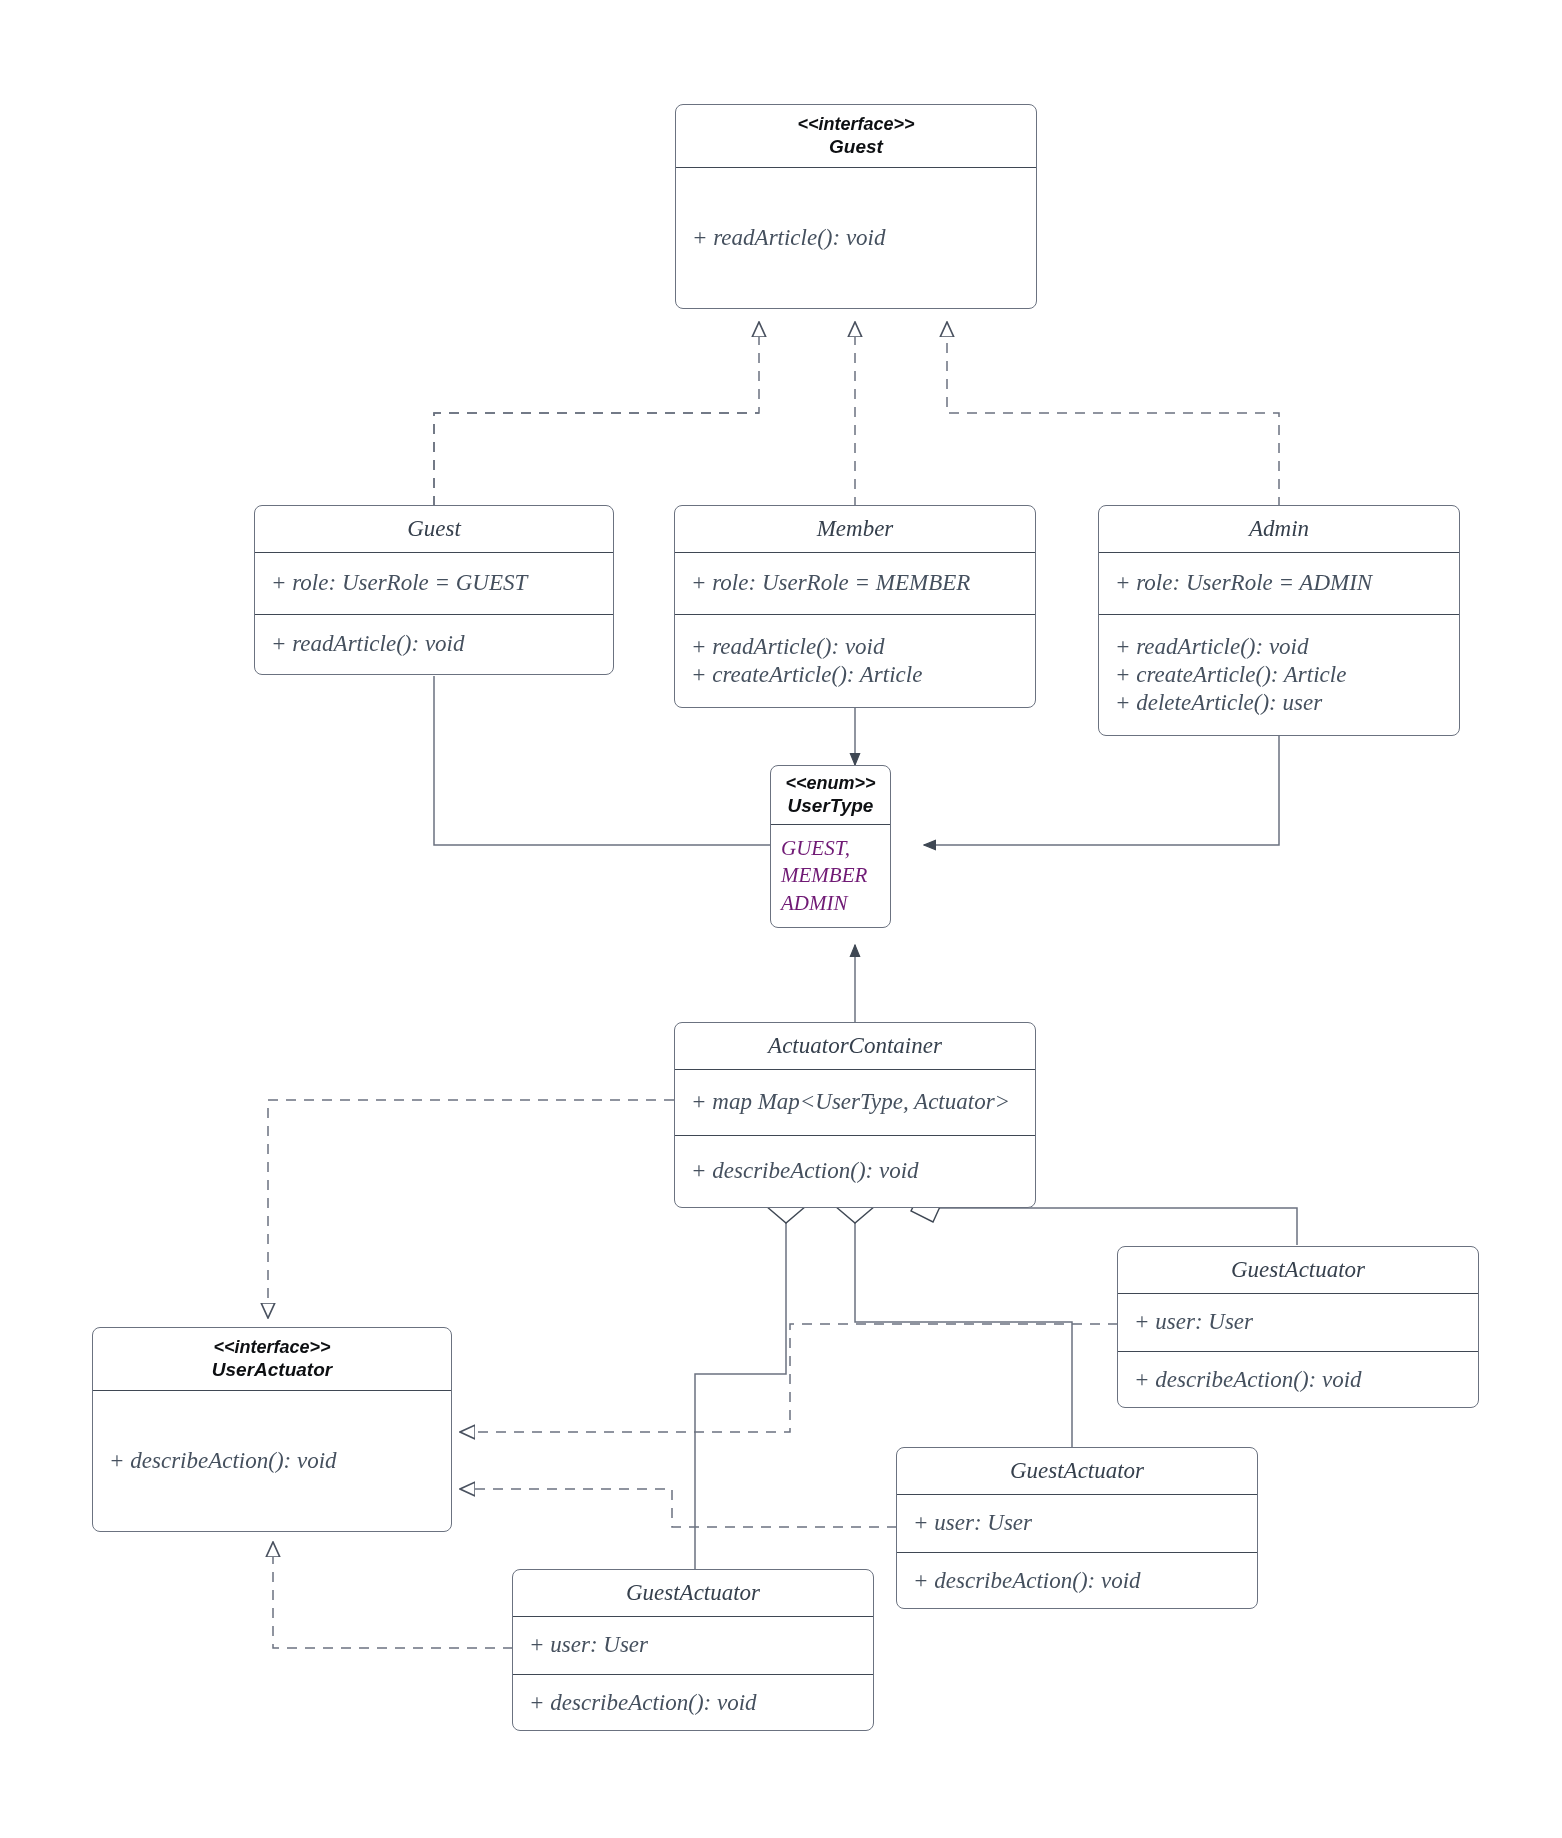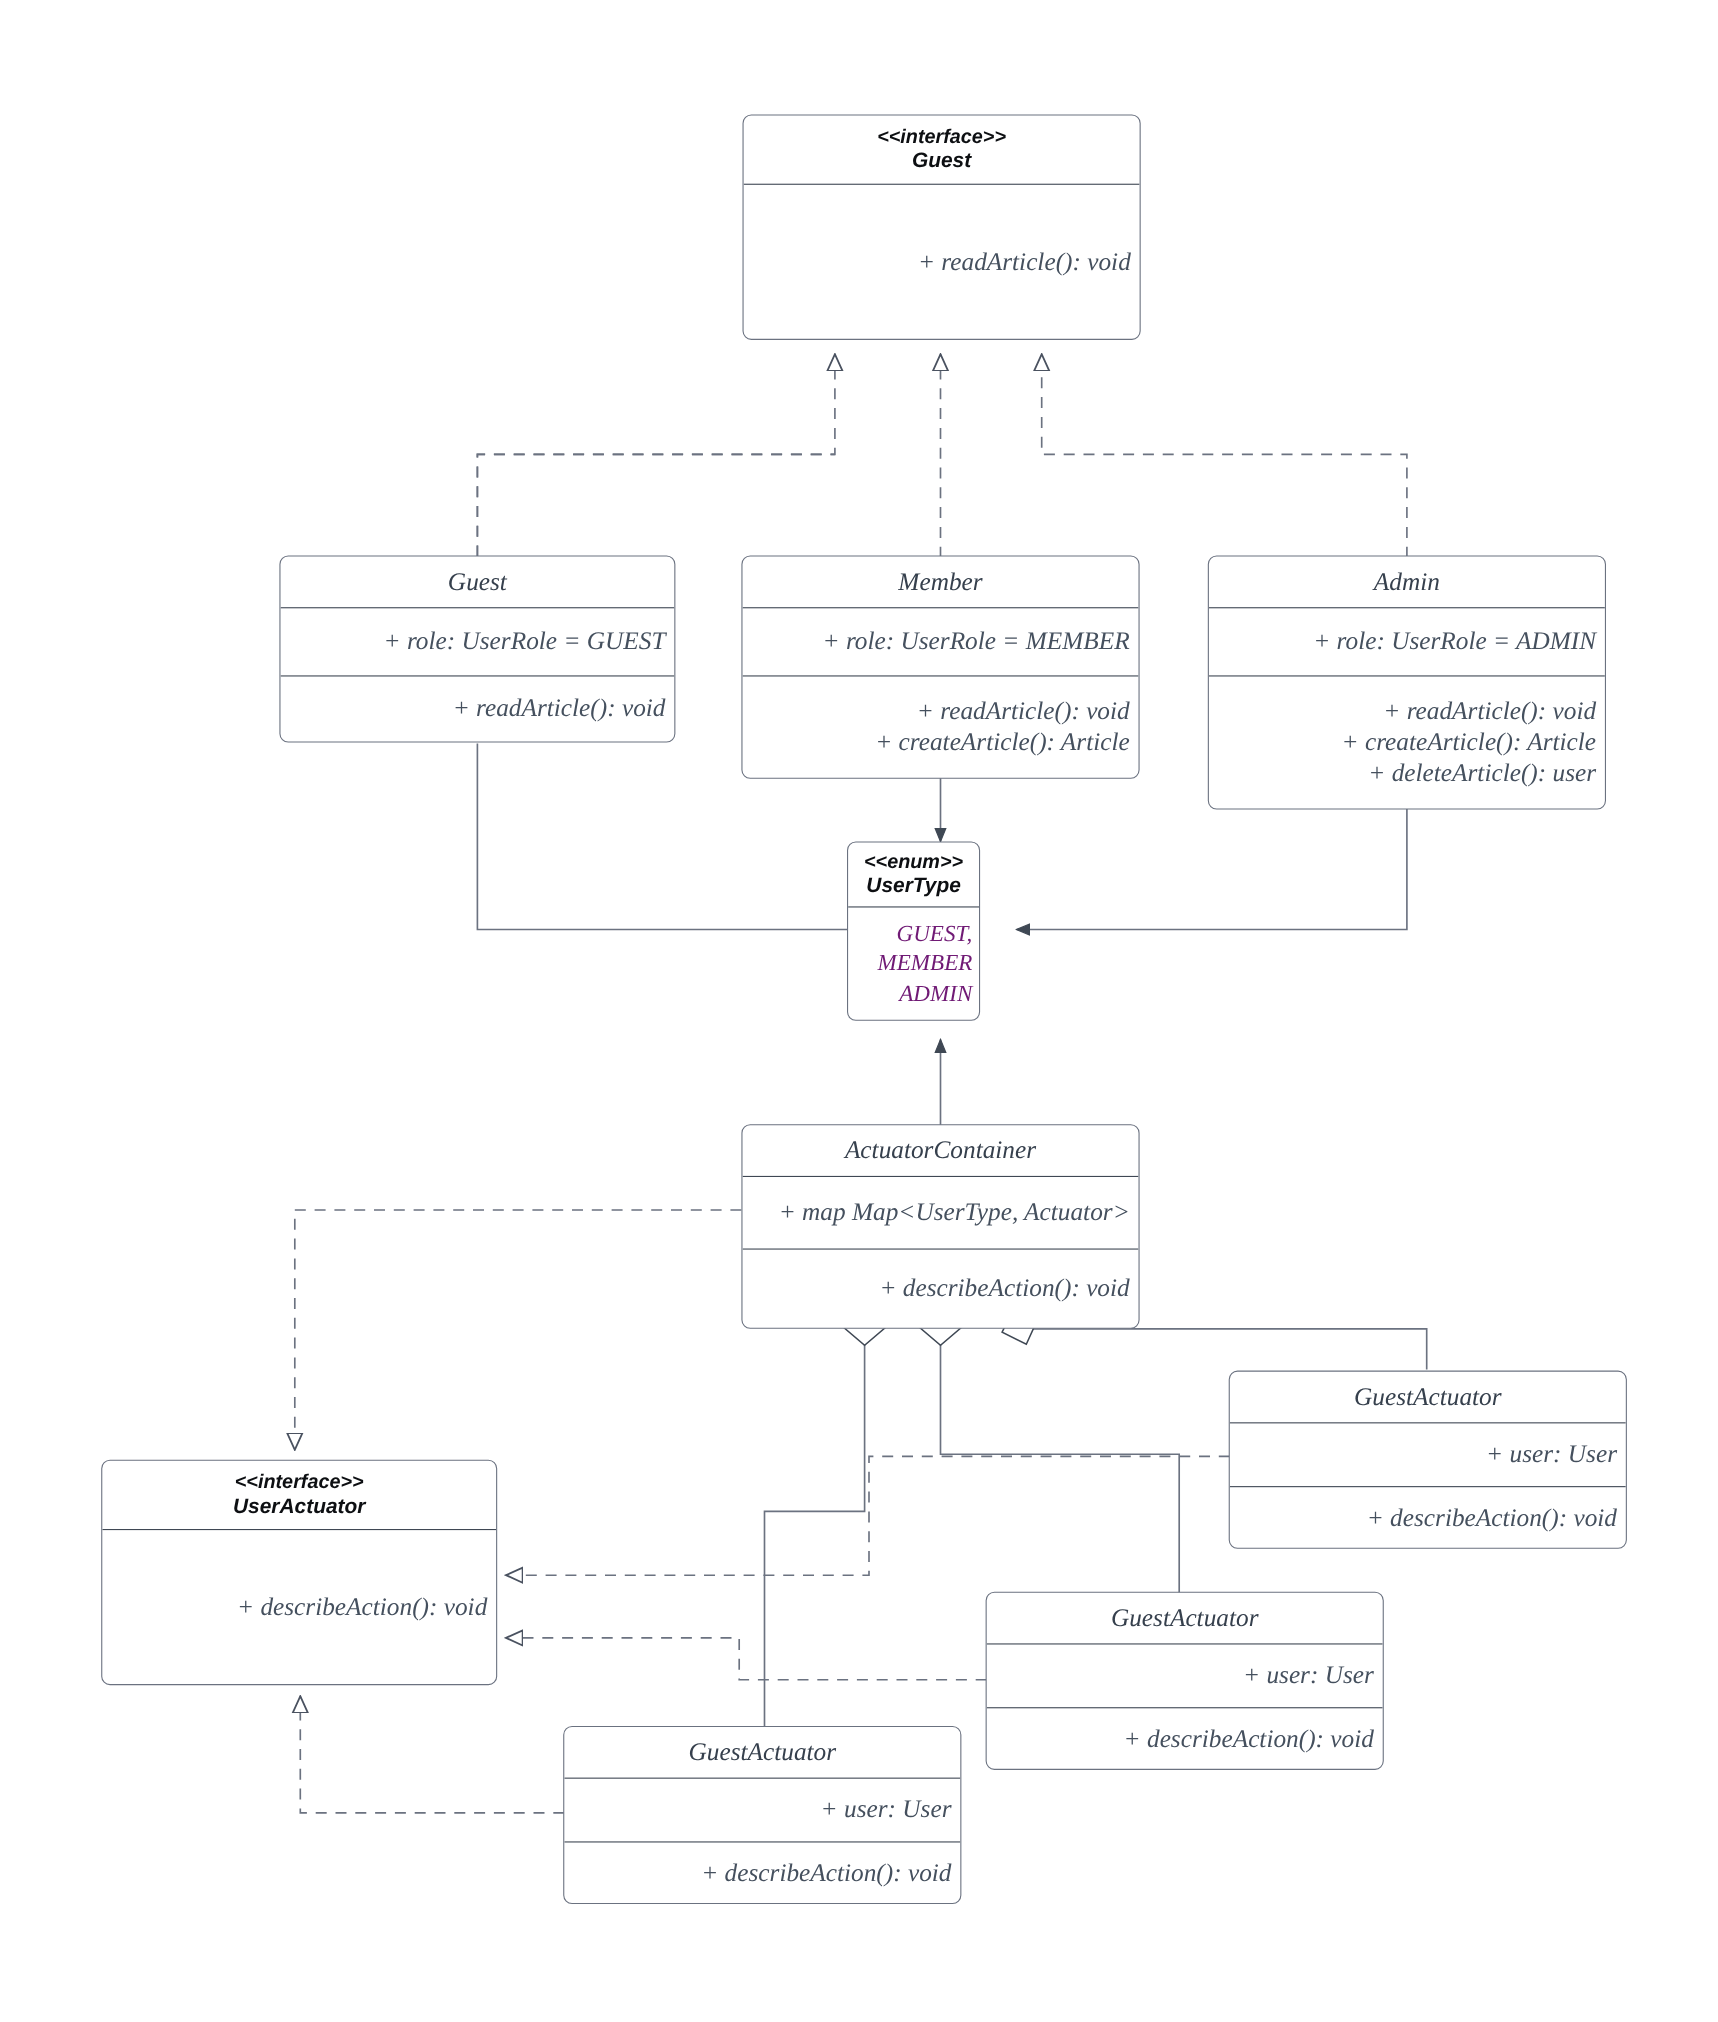--- a/index.html
+++ b/index.html
@@ -32,21 +32,20 @@
     overflow: hidden;
     z-index: 5;
     font-style: italic;
   }
   .sect {
     box-sizing: border-box;
     position: relative;
   }
   .sect + .sect {
     border-top: 1.4px solid #3f4854;
-    align-items: flex-end;
   }
   .title-sect {
     text-align: center;
     display: flex;
     flex-direction: column;
     align-items: center;
     justify-content: center;
   }
   .cls-title {
     font-family: "Liberation Serif", serif;

